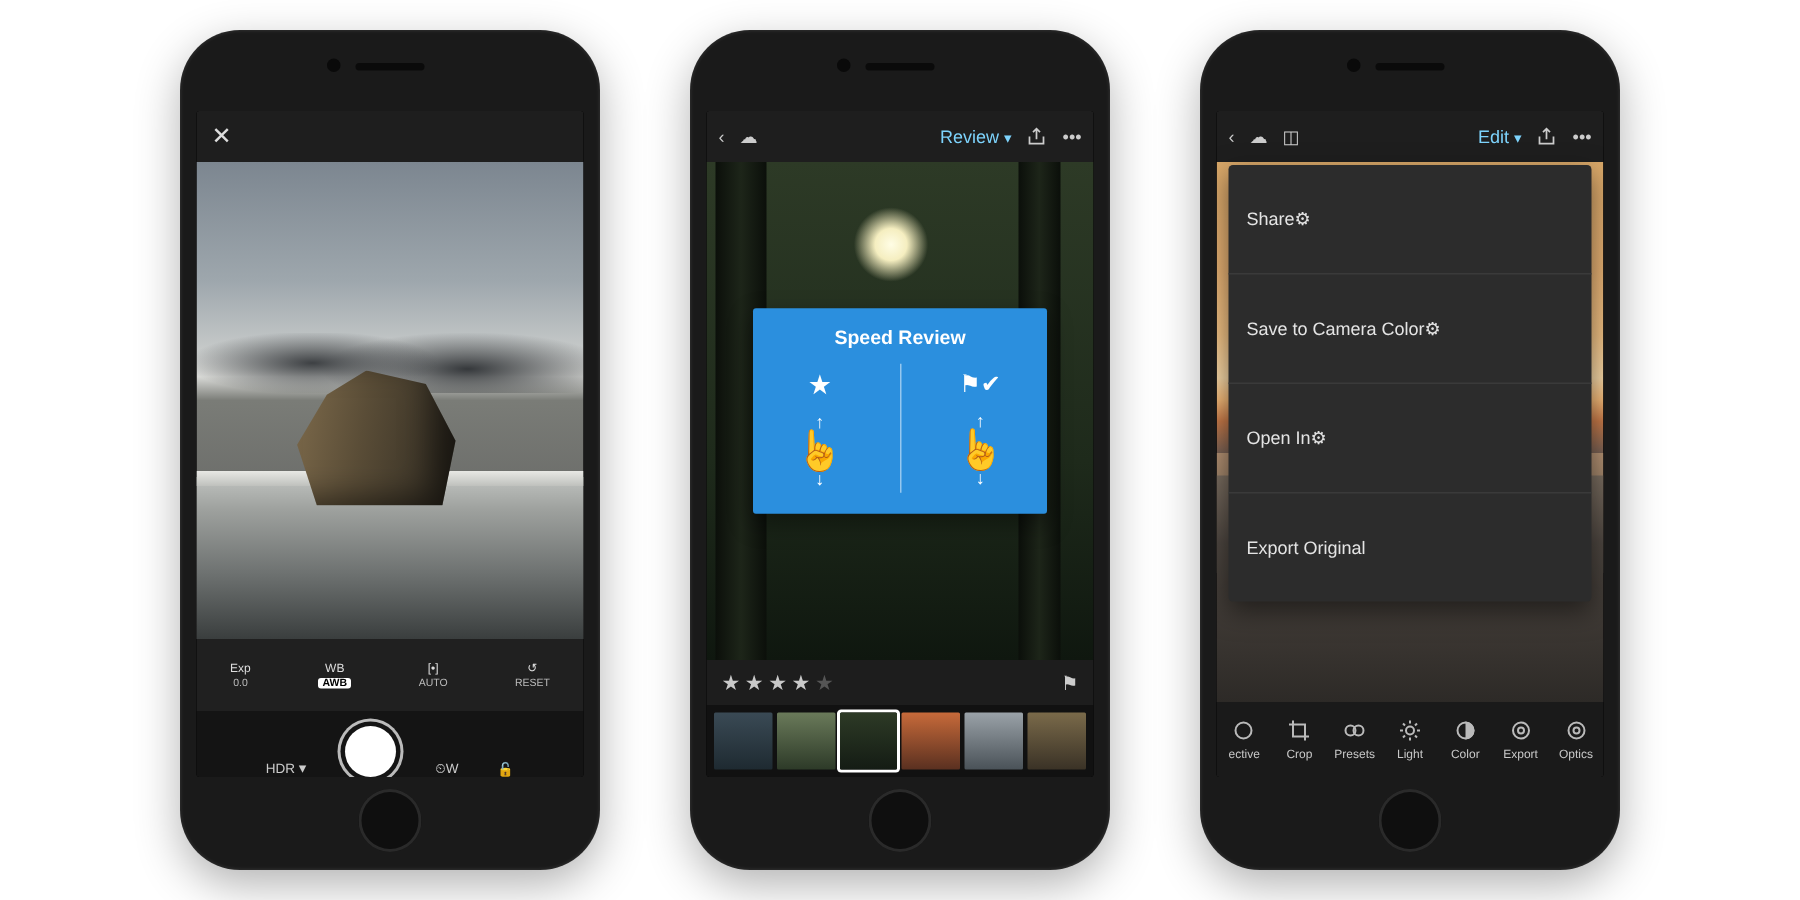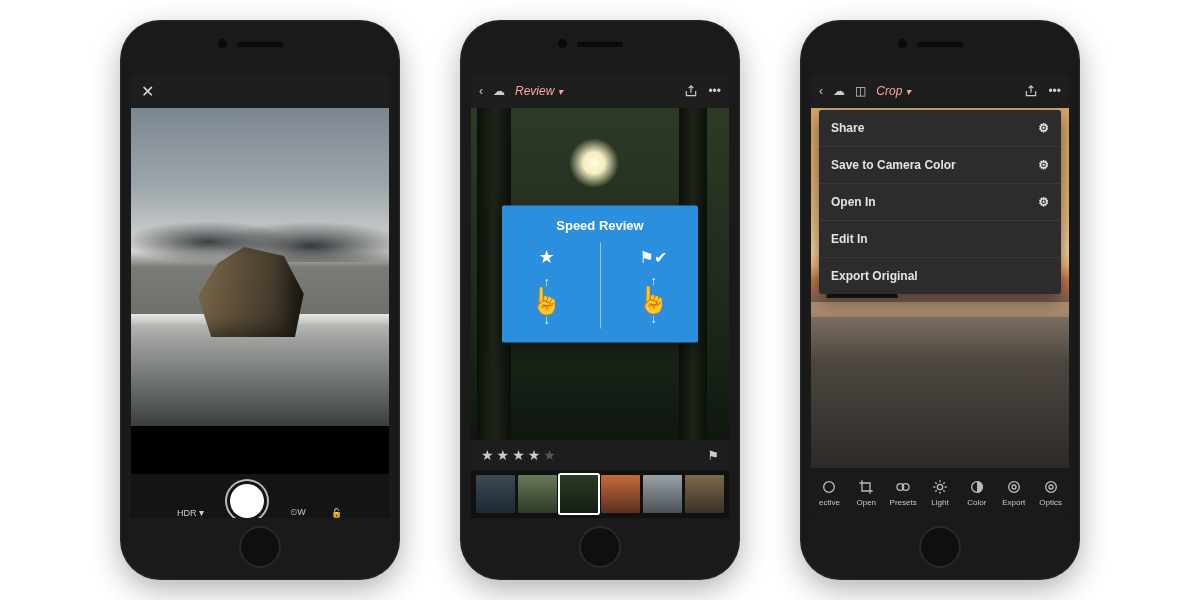--- a/index.html
+++ b/index.html
@@ -4,21 +4,21 @@
 <style>
   html,body{margin:0;padding:0;background:#fff;font-family:-apple-system,Helvetica,Arial,sans-serif;}
   .stage{width:1200px;height:600px;display:flex;justify-content:center;align-items:center;gap:60px;}
   .phone{width:280px;height:560px;background:#1a1a1a;border-radius:40px;padding:10px;box-sizing:border-box;box-shadow:0 10px 30px rgba(0,0,0,.3),inset 0 0 3px rgba(255,255,255,.15);position:relative;}
   .phone::before{content:"";position:absolute;top:22px;left:50%;transform:translateX(-50%);width:46px;height:5px;border-radius:3px;background:#0a0a0a;}
   .phone::after{content:"";position:absolute;top:19px;left:calc(50% - 42px);width:9px;height:9px;border-radius:50%;background:#0a0a0a;}
   .homebtn{position:absolute;bottom:12px;left:50%;transform:translateX(-50%);width:42px;height:42px;border-radius:50%;background:#0f0f0f;box-shadow:inset 0 0 0 2px #2a2a2a;}
   .screen{position:absolute;top:54px;left:11px;right:11px;bottom:62px;background:#000;overflow:hidden;border-radius:2px;}
   
   .topbar{height:34px;background:#1e1e1e;color:#ccc;display:flex;align-items:center;font-size:12px;padding:0 8px;gap:10px;}
-  .topbar .title{flex:1;text-align:left;color:#fca5a5;font-style:italic;}
+  .topbar .title{flex:1;text-align:right;color:#7dd3fc;}
   .icn{display:inline-flex;align-items:center;justify-content:center;}
   
   .p1-top{height:34px;background:#1e1e1e;display:flex;align-items:center;padding:0 10px;}
   .p1-photo{position:absolute;top:34px;left:0;right:0;bottom:92px;}
   .sky{position:absolute;inset:0;background:linear-gradient(#7c8690 0%,#9ea7ad 25%,#c2c6c6 38%,#d8d9d6 45%,#7a7c77 50%,#555 100%);}
   .clouds{position:absolute;top:36%;left:0;right:0;height:40px;background:radial-gradient(120px 30px at 30% 50%,#3d4043 0%,transparent 70%),radial-gradient(140px 35px at 70% 60%,#35383b 0%,transparent 70%);}
   .rock{position:absolute;left:26%;bottom:28%;width:110px;height:90px;background:linear-gradient(100deg,#7d6a4b 0%,#5a4d37 40%,#2b271f 100%);clip-path:polygon(12% 100%,0% 55%,18% 18%,42% 0%,78% 10%,96% 52%,88% 100%);box-shadow:inset -20px -6px 20px rgba(0,0,0,.5);}
   .sea{position:absolute;left:0;right:0;bottom:0;height:34%;background:linear-gradient(#bfc2bf 0%,#9ea19e 20%,#6d7170 60%,#3a3e3e 100%);}
   .foam{position:absolute;bottom:32%;left:0;right:0;height:10px;background:linear-gradient(#e8e8e4,#bfc1bd);}
   .p1-tools{position:absolute;left:0;right:0;bottom:44px;height:48px;background:#202020;display:flex;justify-content:space-around;align-items:center;color:#d8d8d8;font-size:8px;}
@@ -45,21 +45,21 @@
   .p2-strip{position:absolute;left:0;right:0;bottom:0;height:48px;background:#111;display:flex;gap:3px;padding:5px;box-sizing:border-box;}
   .thumb{flex:1;border-radius:1px;}
   
   .p3-photo{position:absolute;top:34px;left:0;right:0;bottom:50px;overflow:hidden;}
   .sunset-sky{position:absolute;inset:0;background:linear-gradient(#d9a869 0%,#e5b073 20%,#f0c184 32%,#f6d7a6 40%,#f3b978 44%,#c87a49 48%,#6a5d57 55%,#3e3b3a 100%);}
   .sunball{position:absolute;top:41%;right:22%;width:20px;height:20px;border-radius:50%;background:radial-gradient(circle,#fff6dd,#ffd98a 60%,rgba(255,217,138,0));}
   .island{position:absolute;top:40%;left:6%;width:72px;height:46px;background:#1c1814;clip-path:polygon(0 100%,0 40%,20% 8%,48% 0,80% 22%,100% 100%);}
   .beach{position:absolute;left:0;right:0;bottom:0;height:42%;background:linear-gradient(#7a6d60 0%,#4d4640 30%,#2d2a27 100%);}
   .wet{position:absolute;left:0;right:0;bottom:24%;height:22%;background:linear-gradient(#b59273,#8d7760 40%,#5e5750);}
   .menu{position:absolute;top:36px;left:8px;right:8px;background:#2c2c2c;color:#e4e4e4;border-radius:3px;box-shadow:0 6px 18px rgba(0,0,0,.5);font-size:12px;}
-  .menu .mi{display:flex;align-items:center;justify-content:space-between;padding:11px 12px;border-bottom:1px solid #3a3a3a;font-weight:bold;}
+  .menu .mi{display:flex;align-items:center;justify-content:flex-start;padding:29px 12px;border-bottom:1px solid #3a3a3a;}
   .menu .mi:last-child{border-bottom:none;}
   .p3-tools{position:absolute;left:0;right:0;bottom:0;height:50px;background:#1a1a1a;display:flex;color:#c8c8c8;font-size:8px;}
   .et{flex:1;display:flex;flex-direction:column;align-items:center;justify-content:center;gap:3px;}
   .et svg{opacity:.9;}
   .chev{font-size:10px;}
   .star{color:#c9c9c9;}
   .star.off{color:#555;}
 </style>
 </head>
 <body>
@@ -70,20 +70,38 @@
     <div class="screen">
       <div class="p1-top">
         <span class="icn" style="color:#ddd;font-size:16px;">✕</span>
       </div>
       <div class="p1-photo">
         <div class="sky"></div>
         <div class="clouds"></div>
         <div class="sea"></div>
         <div class="foam"></div>
         <div class="rock"></div>
+      </div>
+      <div class="p1-tools">
+        <div class="tool">
+          <span class="lab">Exp</span>
+          <span class="sub">0.0</span>
+        </div>
+        <div class="tool">
+          <span class="lab">WB</span>
+          <span class="wbchip">AWB</span>
+        </div>
+        <div class="tool">
+          <span class="lab">[•]</span>
+          <span class="sub">AUTO</span>
+        </div>
+        <div class="tool">
+          <span class="lab">↺</span>
+          <span class="sub">RESET</span>
+        </div>
       </div>
       <div class="p1-shutter">
         <span>
           <span>HDR</span>
           <span class="chev">▾</span>
         </span>
         <div class="shutbtn"></div>
         <span>
           <span>⏲</span><span>W</span>
         </span>
@@ -157,21 +175,21 @@
     <div class="homebtn"></div>
   </div>
 
   <div class="phone">
     <div class="screen">
       <div class="topbar">
         <span class="icn">‹</span>
         <span class="icn">☁</span>
         <span class="icn">◫</span>
         <span class="title">
-          <span>Crop</span>
+          <span>Edit</span>
           <span class="chev">▾</span>
         </span>
         <span class="icn">
           <svg width="14" height="14" viewBox="0 0 24 24" fill="none" stroke="#ccc" stroke-width="2">
               <path d="M4 12v8h16v-8M12 3v12M8 7l4-4 4 4"></path>
             </svg>
         </span>
         <span class="icn">•••</span>
       </div>
       <div class="p3-photo">
@@ -188,40 +206,36 @@
         </div>
         <div class="mi">
           <span>Save to Camera Color</span>
           <span>⚙</span>
         </div>
         <div class="mi">
           <span>Open In</span>
           <span>⚙</span>
         </div>
         <div class="mi">
-          <span>Edit In</span>
-          <span></span>
-        </div>
-        <div class="mi">
           <span>Export Original</span>
           <span></span>
         </div>
       </div>
       <div class="p3-tools">
         <div class="et">
             <svg width="16" height="16" viewBox="0 0 24 24" fill="none" stroke="#ccc" stroke-width="2">
               <circle cx="12" cy="12" r="8"></circle>
             </svg>
             <span>ective</span>
           </div>
         <div class="et">
             <svg width="16" height="16" viewBox="0 0 24 24" fill="none" stroke="#ccc" stroke-width="2">
               <path d="M6 2v16h16M2 6h16v16"></path>
             </svg>
-            <span>Open</span>
+            <span>Crop</span>
           </div>
         <div class="et">
             <svg width="16" height="16" viewBox="0 0 24 24" fill="none" stroke="#ccc" stroke-width="2">
               <circle cx="8" cy="12" r="5"></circle>
               <circle cx="16" cy="12" r="5"></circle>
             </svg>
             <span>Presets</span>
           </div>
         <div class="et">
             <svg width="16" height="16" viewBox="0 0 24 24" fill="none" stroke="#ccc" stroke-width="2">

